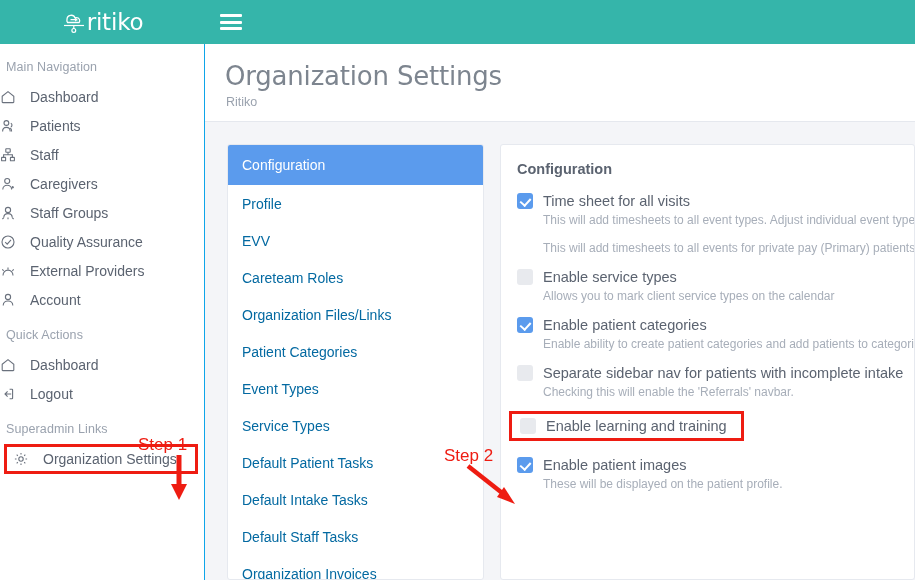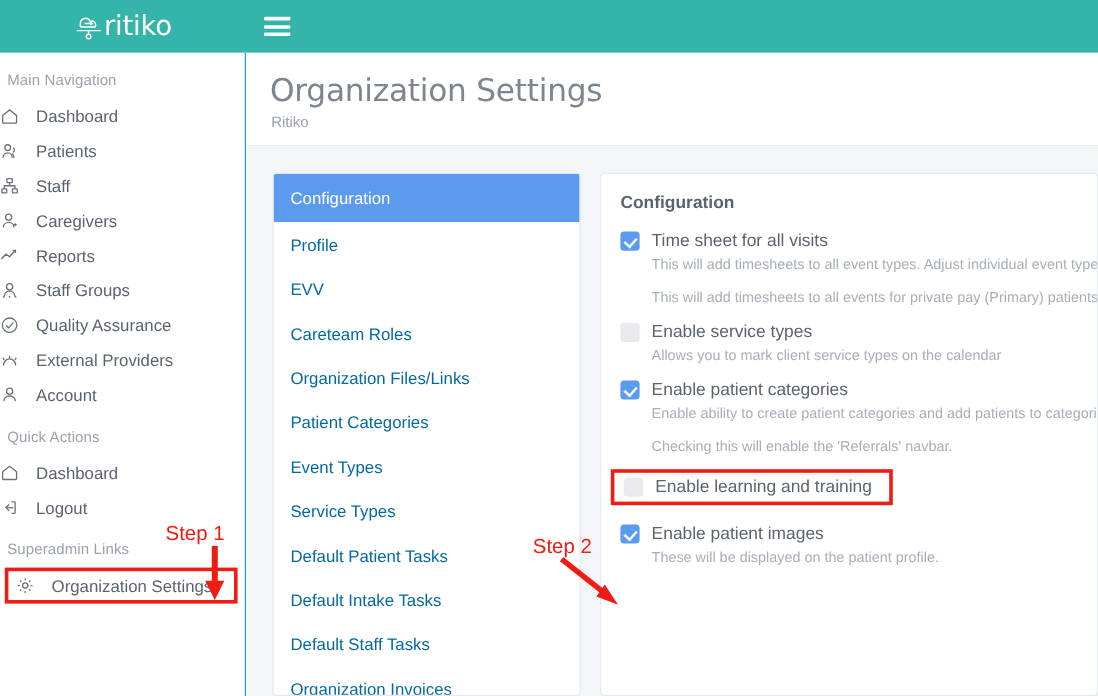--- a/index.html
+++ b/index.html
@@ -191,29 +191,20 @@
       <span class="ic">
         <svg width="16" height="16" viewBox="0 0 16 16" fill="none" stroke="#6a717d" stroke-width="1.1">
           <circle cx="7.2" cy="5" r="2.5"></circle>
             <path d="M2.8 13.5c0-2.5 2-4.2 4.4-4.2s4.4 1.7 4.4 4.2"></path>
           <path d="M11.4 11.2h2.6M12.7 10v2.4"></path>
         </svg>
       </span>
       <span class="lbl">Caregivers</span>
     </div>
 
-    <div class="side-item">
-      <span class="ic">
-        <svg width="16" height="16" viewBox="0 0 16 16" fill="none" stroke="#6a717d" stroke-width="1.2">
-          <path d="M1.5 10.5 5 6.8l3 2.2L12 4.2" stroke-linecap="round"></path>
-          <path d="M11.2 3.7h1.6v1.7" stroke-linecap="round"></path>
-        </svg>
-      </span>
-      <span class="lbl">Reports</span>
-    </div>
 
     <div class="side-item">
       <span class="ic">
         <svg width="16" height="16" viewBox="0 0 16 16" fill="none" stroke="#6a717d" stroke-width="1.1">
           <circle cx="8" cy="5" r="2.6"></circle>
             <path d="M3.8 12.6c0-2.4 1.9-4 4.2-4s4.2 1.6 4.2 4"></path>
           <path d="M3.8 12.6l-1.4 1.4M12.2 12.6l1.4 1.4M8 12.6v1.6"></path>
         </svg>
       </span>
       <span class="lbl">Staff Groups</span>
@@ -354,20 +345,24 @@
 
       <div class="opt">
         <div class="opt-row">
           <span class="cbox on"></span>
           <span class="opt-label">Enable patient categories</span>
         </div>
         <div class="opt-desc">Enable ability to create patient categories and add patients to categories</div>
       </div>
 
       <div class="opt">
+        <div class="opt-row">
+          <span class="cbox"></span>
+          <span class="opt-label">Separate sidebar nav for patients with incomplete intake</span>
+        </div>
         <div class="opt-desc">Checking this will enable the 'Referrals' navbar.</div>
       </div>
 
       <div class="opt boxed" style="margin-bottom:16px">
         <div class="opt-row">
           <span class="cbox"></span>
           <span class="opt-label">Enable learning and training</span>
         </div>
       </div>
 

